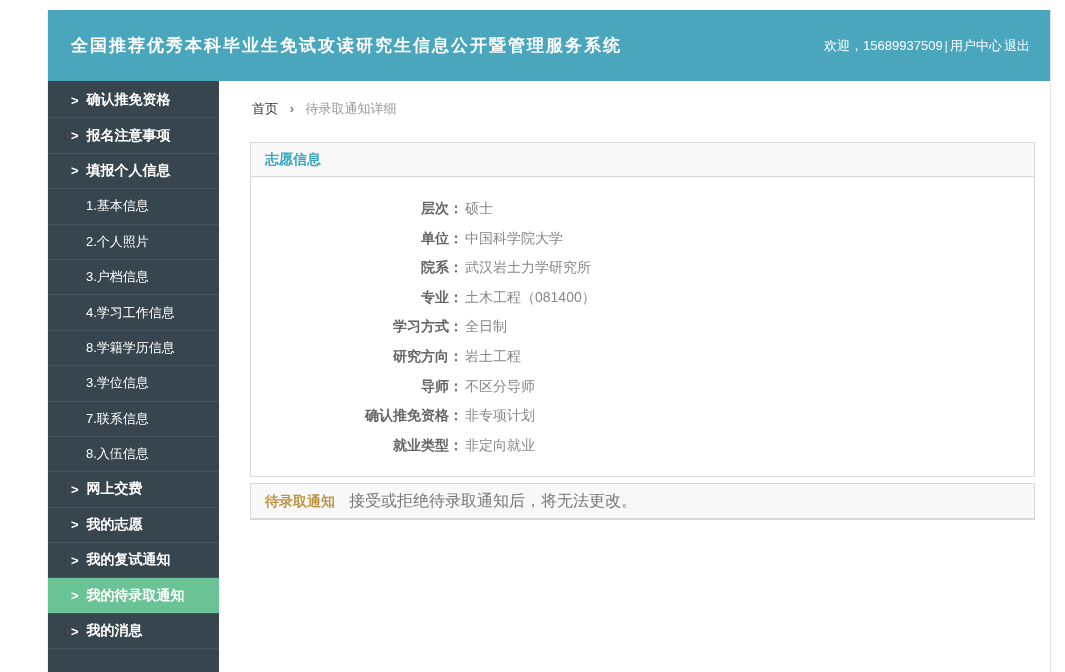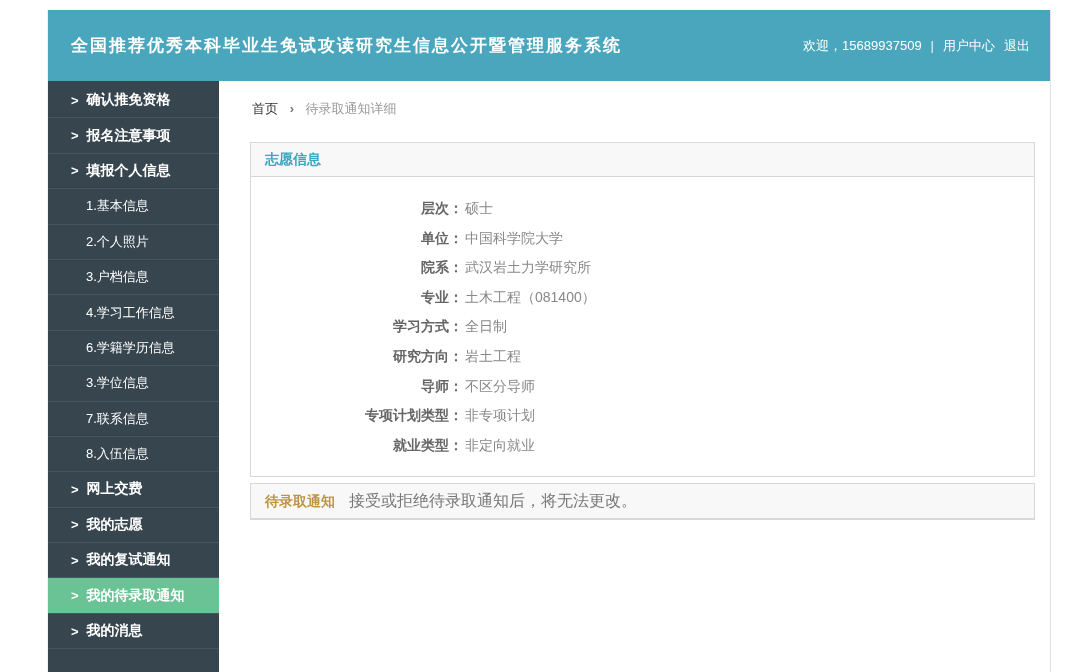--- a/index.html
+++ b/index.html
@@ -14,21 +14,21 @@
     border-left:1px solid #efefef; border-right:1px solid #e2e2e2;
     background:#fff;
   }
   
   .topbar {
     margin-top:10px; height:71px; background:#4AA6BC;
     display:flex; align-items:center; justify-content:space-between;
     padding:0 20px 0 23px; white-space:nowrap;
   }
   .app-title { margin:0; color:#fff; font-size:17px; font-weight:bold; letter-spacing:2px; }
-  .user-area { color:#fff; font-size:13px; display:flex; align-items:center; gap:9px; }
+  .user-area { color:#fff; font-size:13px; display:flex; align-items:center; gap:2px; }
   .user-area a { color:#fff; text-decoration:none; cursor:pointer; }
   .user-sep { opacity:.9; }
   
   .main-row { display:flex; height:608px; }
   .sidebar { width:171px; flex-shrink:0; background:#36454E; padding-top:2px; }
   .side-item {
     height:35.4px; display:flex; align-items:center;
     border-bottom:1px solid #475560; color:#fff; cursor:pointer;
   }
   .side-item.top { padding-left:23px; font-size:14px; font-weight:bold; }
@@ -119,21 +119,21 @@
       <div class="side-item sub">
         <span>2.个人照片</span>
       </div>
       <div class="side-item sub">
         <span>3.户档信息</span>
       </div>
       <div class="side-item sub">
         <span>4.学习工作信息</span>
       </div>
       <div class="side-item sub">
-        <span>6.学籍学历信息</span>
+        <span>8.学籍学历信息</span>
       </div>
       <div class="side-item sub">
         <span>3.学位信息</span>
       </div>
       <div class="side-item sub">
         <span>7.联系信息</span>
       </div>
       <div class="side-item sub">
         <span>8.入伍信息</span>
       </div>
@@ -194,21 +194,21 @@
           </div>
           <div class="field-row">
             <span class="f-label">研究方向：</span>
             <span class="f-value">岩土工程</span>
           </div>
           <div class="field-row">
             <span class="f-label">导师：</span>
             <span class="f-value">不区分导师</span>
           </div>
           <div class="field-row">
-            <span class="f-label">专项计划类型：</span>
+            <span class="f-label">确认推免资格：</span>
             <span class="f-value">非专项计划</span>
           </div>
           <div class="field-row">
             <span class="f-label">就业类型：</span>
             <span class="f-value">非定向就业</span>
           </div>
         </div>
       </section>
 
       <section class="panel">

